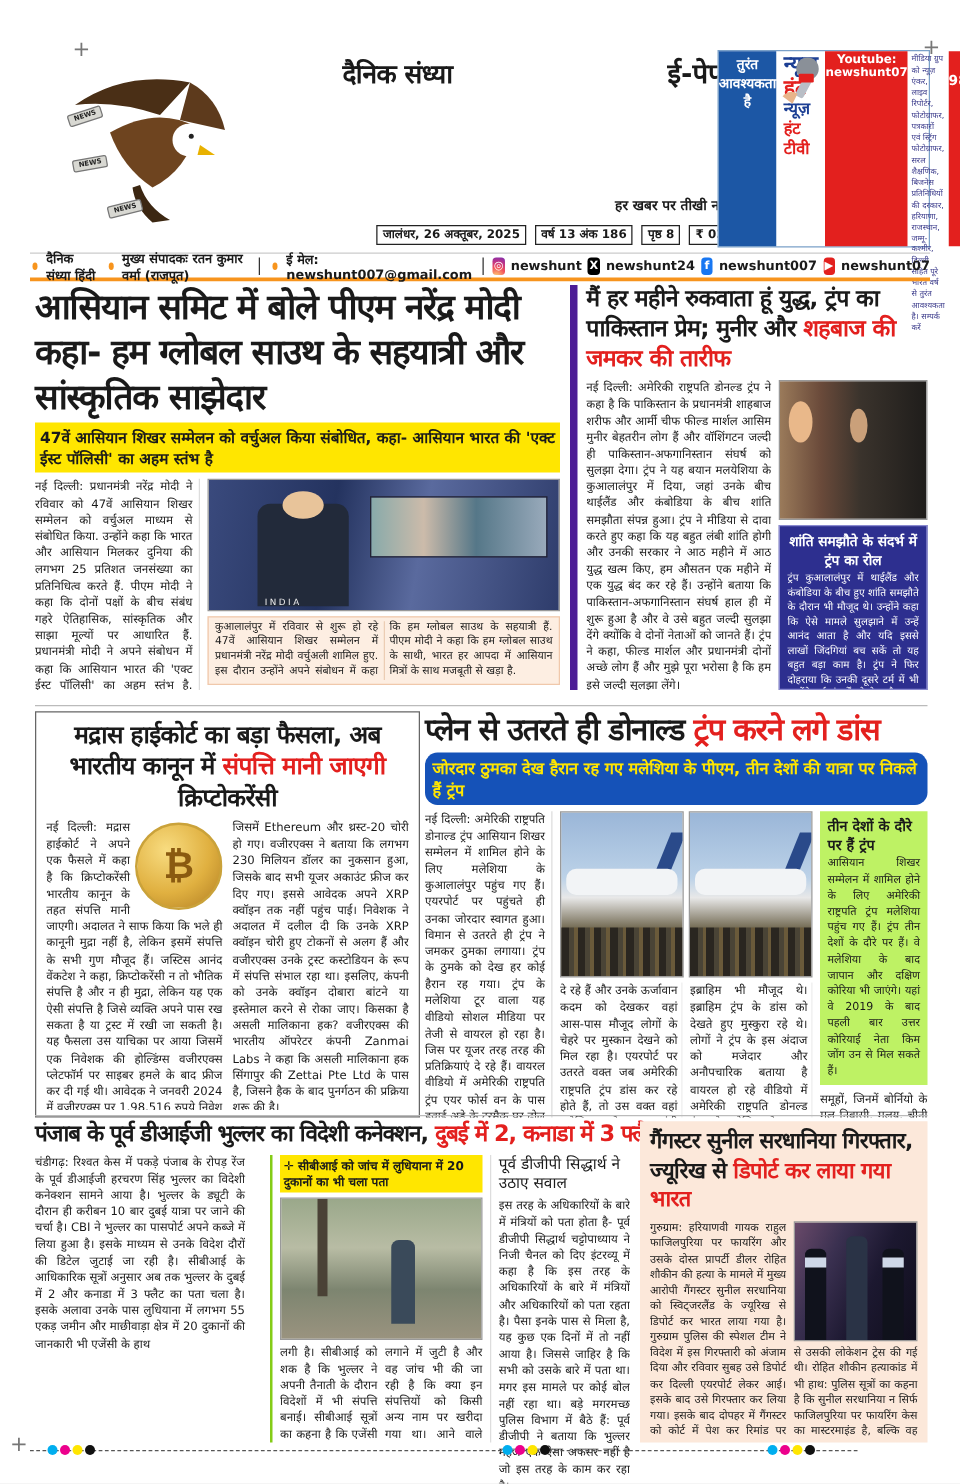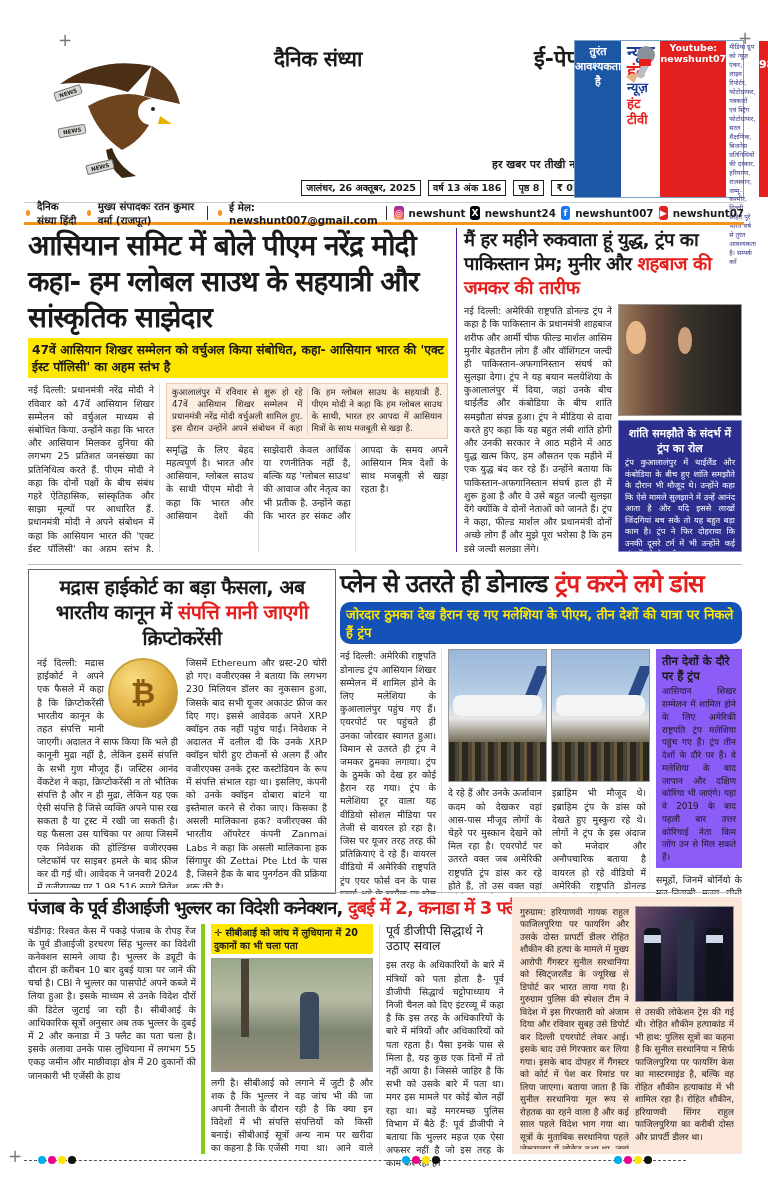--- a/index.html
+++ b/index.html
@@ -55,21 +55,21 @@
   .lead-right{flex:1;display:flex;flex-direction:column;gap:4px;min-height:0;}
   .ph-modi{height:106px;background:linear-gradient(100deg,#3a4a7d 0%,#24335f 35%,#5a6a9e 60%,#2e3c6b 100%);}
   .ph-modi .screen{position:absolute;left:46%;top:12%;width:50%;height:46%;background:linear-gradient(90deg,#8aa 0%,#cba 30%,#578 60%,#9ab 100%);border:1px solid #223;}
   .ph-modi .figure{position:absolute;left:14%;top:18%;width:26%;height:80%;background:#222a3a;border-radius:10px 10px 0 0;}
   .ph-modi .head{position:absolute;left:21%;top:8%;width:12%;height:22%;background:#e8c49a;border-radius:50%;}
   .ph-label{position:absolute;left:16%;bottom:2px;color:#eee;font-size:7px;letter-spacing:2px;}
   .pinkbox{background:#fdeee2;border:1px solid #f0c8ab;}
   .pinkbox .pbt{background:#f8d8c2;color:#d6121b;font-size:11.5px;font-weight:bold;text-align:center;padding:1px 2px;}
   .pinkbox .pbx{font-size:8.6px;line-height:1.38;column-count:2;column-gap:9px;column-rule:1px solid #eccdb4;padding:3px 5px;text-align:justify;}
   .lead-mini{flex:1;column-count:3;column-gap:10px;column-rule:1px solid #ddd;min-height:0;}
-  .tpak{flex:1;border-left:1px solid #4c1d95;padding-left:7px;display:flex;flex-direction:column;min-width:0;}
+  .tpak{flex:1;border-left:6px solid #4c1d95;padding-left:7px;display:flex;flex-direction:column;min-width:0;}
   .tpak-h{font-size:18.5px;font-weight:bold;line-height:1.3;letter-spacing:-0.5px;}
   .tpak-content{display:flex;gap:6px;margin-top:4px;flex:1;min-height:0;}
   .tpak-col1{width:148px;}
   .tpak-right{flex:1;display:flex;flex-direction:column;gap:4px;min-width:0;}
   .ph-trump{height:110px;background:linear-gradient(90deg,#9a7a5a 0%,#6a4a3a 28%,#3a332c 55%,#1f1d1b 100%);}
   .ph-trump .f1{position:absolute;left:6%;top:14%;width:16%;height:30%;background:#e9b88a;border-radius:50%;}
   .ph-trump .f2{position:absolute;left:48%;top:20%;width:12%;height:24%;background:#caa07a;border-radius:50%;}
   .bluebox{background:#2d2f8f;border:1px solid #8a8ad0;color:#fff;flex:1;padding:4px 6px;min-height:0;overflow:hidden;}
   .bluebox .bbt{font-size:11px;font-weight:bold;text-align:center;margin-bottom:2px;}
   .bluebox .bbx{font-size:8.2px;line-height:1.4;text-align:justify;}
@@ -91,30 +91,30 @@
   .dance-mid{width:202px;display:flex;flex-direction:column;gap:4px;}
   .dance-photos{display:flex;gap:4px;height:133px;}
   .ph-plane{flex:1;background:linear-gradient(180deg,#9ab6d8 0%,#bcd2e8 40%,#e8e8e8 52%,#6a6148 72%,#47412f 100%);}
   .ph-plane .fus{position:absolute;left:4%;top:34%;width:92%;height:16%;background:#f2f4f6;border-radius:8px;}
   .ph-plane .tail{position:absolute;right:6%;top:12%;width:12%;height:30%;background:#2a4a8a;transform:skewX(-22deg);}
   .ph-plane .crowd{position:absolute;left:0;bottom:0;width:100%;height:30%;
         background:repeating-linear-gradient(90deg,#2a2620 0 6px,#4a4436 6px 10px,#6a5a3a 10px 13px);}
   .dance-below{display:flex;gap:6px;flex:1;min-height:0;}
   .dance-c{flex:1;min-width:0;border-right:1px solid #eee;padding-right:3px;}
   .dance-side{flex:1;display:flex;flex-direction:column;gap:5px;min-width:0;}
-  .side-pink{background:#8b5cf6;padding:4px 6px;}
+  .side-pink{background:#bef264;padding:4px 6px;}
   .side-pink .spt{font-size:11.5px;font-weight:bold;margin-bottom:2px;}
   .side-pink .spx{font-size:8.8px;line-height:1.45;text-align:justify;}
   .side2{font-size:9.3px;line-height:1.45;text-align:justify;flex:1;min-height:0;overflow:hidden;}
   
   .sec3{left:28px;top:892px;width:714px;height:262px;gap:8px;border-top:1px solid #bbb;padding-top:4px;}
   .bhullar{width:476px;display:flex;flex-direction:column;}
   .bh-h{font-size:18px;font-weight:bold;letter-spacing:-0.8px;white-space:nowrap;line-height:1.25;}
   .bh-content{display:flex;gap:6px;margin-top:4px;flex:1;min-height:0;}
-  .bh-col1{width:168px;border-right:4px solid #84cc16;padding-right:5px;}
+  .bh-col1{width:168px;border-right:2px solid #84cc16;padding-right:20px;}
   .bh-mid{width:162px;display:flex;flex-direction:column;gap:4px;}
   .ystrip{background:#ffe600;font-size:9.6px;font-weight:bold;padding:2px 3px;}
   .ph-trees{height:112px;background:linear-gradient(180deg,#9aa88a 0%,#b8bca4 35%,#7d8570 65%,#9a937f 100%);}
   .ph-trees .trunk{position:absolute;left:18%;top:0;width:5%;height:70%;background:#4a4236;}
   .ph-trees .man{position:absolute;left:55%;top:30%;width:12%;height:60%;background:#3a4a5a;border-radius:6px 6px 0 0;}
   .bh-below{display:flex;gap:6px;flex:1;min-height:0;}
   .bh-c{flex:1;min-width:0;}
   .bh-right{flex:1;min-width:0;border-left:1px solid #ddd;padding-left:6px;}
   .bh-sub-t{font-size:12.3px;font-weight:normal;line-height:1.3;margin-bottom:3px;}
   .gangster{flex:1;background:#fce8da;padding:5px 8px;display:flex;flex-direction:column;min-width:0;}
@@ -216,20 +216,26 @@
   </div>
 
   <div class="sec sec1">
 
     <article class="lead">
       <div class="lead-h">आसियान समिट में बोले पीएम नरेंद्र मोदी कहा- हम ग्लोबल साउथ के सहयात्री और सांस्कृतिक साझेदार</div>
       <div class="lead-sub">47वें आसियान शिखर सम्मेलन को वर्चुअल किया संबोधित, कहा-  आसियान भारत की 'एक्ट ईस्ट पॉलिसी' का अहम स्तंभ है</div>
       <div class="lead-content">
         <div class="lead-col1 bodytxt">नई दिल्ली: प्रधानमंत्री नरेंद्र मोदी ने रविवार को 47वें आसियान शिखर सम्मेलन को वर्चुअल माध्यम से संबोधित किया. उन्होंने कहा कि भारत और आसियान मिलकर दुनिया की लगभग 25 प्रतिशत जनसंख्या का प्रतिनिधित्व करते हैं. पीएम मोदी ने कहा कि दोनों पक्षों के बीच संबंध गहरे ऐतिहासिक, सांस्कृतिक और साझा मूल्यों पर आधारित हैं. प्रधानमंत्री मोदी ने अपने संबोधन में कहा कि आसियान भारत की 'एक्ट ईस्ट पॉलिसी' का अहम स्तंभ है. उन्होंने जोर दिया कि भारत और आसियान के बीच सहयोग क्षेत्रीय स्थिरता, शांति और</div>
         <div class="lead-right">
+          <div class="photo ph-modi">
+            <span class="figure"></span>
+            <span class="head"></span>
+            <span class="screen"></span>
+            <span class="ph-label">INDIA</span>
+          </div>
           <div class="pinkbox">
             <div class="pbx">कुआलालंपुर में रविवार से शुरू हो रहे 47वें आसियान शिखर सम्मेलन में प्रधानमंत्री नरेंद्र मोदी वर्चुअली शामिल हुए. इस दौरान उन्होंने अपने संबोधन में कहा कि हम ग्लोबल साउथ के सहयात्री हैं. पीएम मोदी ने कहा कि हम ग्लोबल साउथ के साथी, भारत हर आपदा में आसियान मित्रों के साथ मजबूती से खड़ा है.</div>
           </div>
           <div class="lead-mini bodytxt">समृद्धि के लिए बेहद महत्वपूर्ण है। भारत और आसियान, ग्लोबल साउथ के साथी पीएम मोदी ने कहा कि भारत और आसियान देशों की साझेदारी केवल आर्थिक या रणनीतिक नहीं है, बल्कि यह 'ग्लोबल साउथ' की आवाज और नेतृत्व का भी प्रतीक है. उन्होंने कहा कि भारत हर संकट और आपदा के समय अपने आसियान मित्र देशों के साथ मजबूती से खड़ा रहता है।</div>
         </div>
       </div>
     </article>
 
     <article class="tpak">
       <div class="tpak-h">
@@ -326,20 +332,23 @@
           </div>
         </div>
         <div class="bh-right">
           <div class="bh-sub-t">पूर्व डीजीपी सिद्धार्थ ने उठाए सवाल</div>
           <div class="bodytxt">इस तरह के अधिकारियों के बारे में मंत्रियों को पता होता है- पूर्व डीजीपी सिद्धार्थ चट्टोपाध्याय ने निजी चैनल को दिए इंटरव्यू में कहा है कि इस तरह के अधिकारियों के बारे में मंत्रियों और अधिकारियों को पता रहता है। पैसा इनके पास से मिला है, यह कुछ एक दिनों में तो नहीं आया है। जिससे जाहिर है कि सभी को उसके बारे में पता था। मगर इस मामले पर कोई बोल नहीं रहा था। बड़े मगरमच्छ पुलिस विभाग में बैठे हैं: पूर्व डीजीपी ने बताया कि भुल्लर महज एक ऐसा अफसर नहीं है जो इस तरह के काम कर रहा है।</div>
         </div>
       </div>
     </article>
 
     <article class="gangster">
+      <div class="gg-h">
+        <span>गैंगस्टर सुनील सरधानिया गिरफ्तार, ज्यूरिख से </span><span class="red">डिपोर्ट कर लाया गया भारत</span>
+      </div>
       <div class="gg-content">
         <div class="gg-col1 bodytxt">गुरुग्राम: हरियाणवी गायक राहुल फाजिलपुरिया पर फायरिंग और उसके दोस्त प्रापर्टी डीलर रोहित शौकीन की हत्या के मामले में मुख्य आरोपी गैंगस्टर सुनील सरधानिया को स्विट्जरलैंड के ज्यूरिख से डिपोर्ट कर भारत लाया गया है। गुरुग्राम पुलिस की स्पेशल टीम ने विदेश में इस गिरफ्तारी को अंजाम दिया और रविवार सुबह उसे डिपोर्ट कर दिल्ली एयरपोर्ट लेकर आई। इसके बाद उसे गिरफ्तार कर लिया गया। इसके बाद दोपहर में गैंगस्टर को कोर्ट में पेश कर रिमांड पर लिया जाएगा। बताया जाता है कि सुनील सरधानिया मूल रूप से रोहतक का रहने वाला है और कई साल पहले विदेश भाग गया था। सूत्रों के मुताबिक सरधानिया पहले जेरूसलम में लोकेट हुआ था, जहां से इंटरपोल की मदद</div>
         <div class="gg-right">
           <div class="photo ph-police">
             <span class="cop" style="left:8%;"></span>
             <span class="band" style="left:8%;"></span>
             <span class="cop" style="left:42%;height:88%;background:#2a3346;"></span>
             <span class="cop" style="left:72%;"></span>
             <span class="band" style="left:72%;"></span>
           </div>

